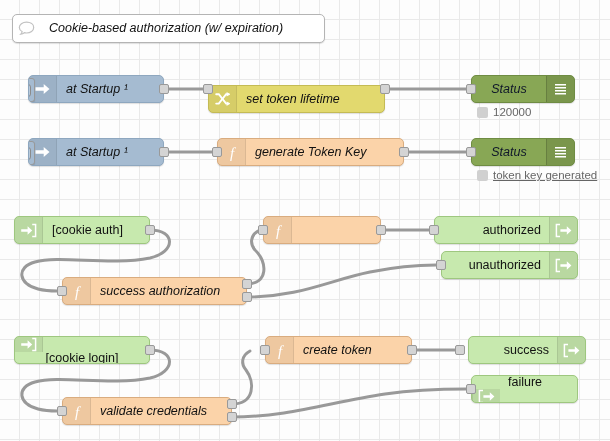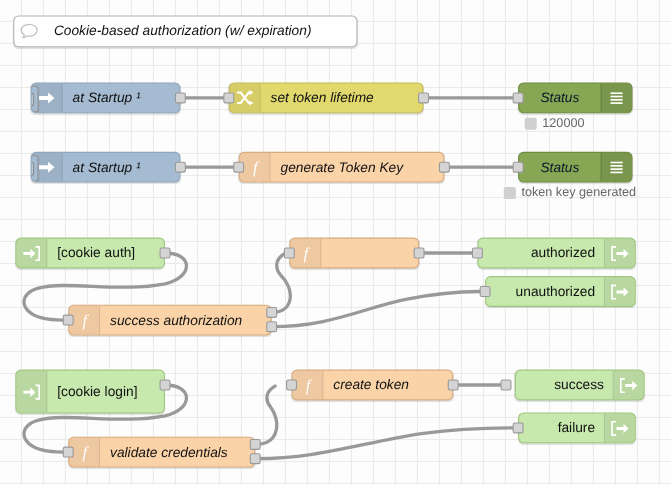--- a/index.html
+++ b/index.html
@@ -158,21 +158,21 @@
     </div>
     <span class="itray">
       <svg class="ic" width="17" height="16" viewBox="0 0 17 16">
         <path d="M1.5 6.2h8.2V3.0L15.5 8l-5.8 5V9.8H1.5z" fill="#ffffff"></path>
       </svg>
     </span>
     <span class="label">at Startup ¹</span>
   </div>
   <div class="port" style="left:159px;top:84px;"></div>
 
-  <div class="node n-change" style="left:208px;top:75px;width:177px;height:28px;justify-content:center;">
+  <div class="node n-change" style="left:208px;top:85px;width:177px;height:28px;justify-content:center;">
     <span class="itray">
       <svg class="ic" width="17" height="16" viewBox="0 0 17 16">
         <g fill="none" stroke="#ffffff" stroke-width="1.9" stroke-linecap="round">
           <path d="M2.2 3.2h2.6l7.3 9.4h2.7"></path>
           <path d="M2.2 12.6h2.6l7.3-9.4h2.7"></path>
         </g>
         <path d="M12.6 0.9l3.5 2.3-3.5 2.3z" fill="#ffffff"></path>
         <path d="M12.6 10.4l3.5 2.2-3.5 2.3z" fill="#ffffff"></path>
       </svg>
     </span>
@@ -231,21 +231,21 @@
         <g fill="#ffffff">
           <rect x="2" y="2.0" width="11" height="1.5"></rect>
           <rect x="2" y="5.0" width="11" height="1.5"></rect>
           <rect x="2" y="8.0" width="11" height="1.5"></rect>
           <rect x="2" y="11.0" width="11" height="1.5"></rect>
         </g>
       </svg>
     </span>
   </div>
   <div class="port" style="left:466px;top:147px;"></div>
-  <div class="statusline" style="left:458px;top:169px;">
+  <div class="statusline" style="left:477px;top:169px;text-decoration:underline;">
     <span class="dot"></span>
     <span>token key generated</span>
   </div>
 
   <div class="node n-link" style="left:14px;top:216px;width:136px;height:28px;">
     <span class="itray">
       <svg class="ic" width="17" height="15" viewBox="0 0 17 15">
         <path d="M1.2 6.2h6.4V3.2l4.6 4.3-4.6 4.3V8.8H1.2z" fill="#ffffff"></path>
         <path d="M12.2 1.4h3.4v12.2h-3.4" fill="none" stroke="#ffffff" stroke-width="1.5"></path>
       </svg>
@@ -291,21 +291,21 @@
     <span class="label plain right">unauthorized</span>
     <span class="itray right">
       <svg class="ic" width="17" height="15" viewBox="0 0 17 15">
         <path d="M5.4 6.2h6.4V3.2l4.6 4.3-4.6 4.3V8.8H5.4z" fill="#ffffff"></path>
         <path d="M5.0 1.4H1.4v12.2h3.6" fill="none" stroke="#ffffff" stroke-width="1.5"></path>
       </svg>
     </span>
   </div>
   <div class="port" style="left:436px;top:260px;"></div>
 
-  <div class="node n-link" style="left:14px;top:336px;width:136px;height:40px;">
+  <div class="node n-link" style="left:14px;top:336px;width:136px;height:28px;flex-direction:column;">
     <span class="itray">
       <svg class="ic" width="17" height="15" viewBox="0 0 17 15">
         <path d="M1.2 6.2h6.4V3.2l4.6 4.3-4.6 4.3V8.8H1.2z" fill="#ffffff"></path>
         <path d="M12.2 1.4h3.4v12.2h-3.4" fill="none" stroke="#ffffff" stroke-width="1.5"></path>
       </svg>
     </span>
     <span class="label plain">[cookie login]</span>
   </div>
   <div class="port" style="left:145px;top:345px;"></div>
 
@@ -336,21 +336,21 @@
     <span class="label plain right">success</span>
     <span class="itray right">
       <svg class="ic" width="17" height="15" viewBox="0 0 17 15">
         <path d="M5.4 6.2h6.4V3.2l4.6 4.3-4.6 4.3V8.8H5.4z" fill="#ffffff"></path>
         <path d="M5.0 1.4H1.4v12.2h3.6" fill="none" stroke="#ffffff" stroke-width="1.5"></path>
       </svg>
     </span>
   </div>
   <div class="port" style="left:455px;top:345px;"></div>
 
-  <div class="node n-link" style="left:471px;top:375px;width:107px;height:28px;">
+  <div class="node n-link" style="left:471px;top:375px;width:107px;height:28px;flex-direction:column;">
     <span class="label plain right">failure</span>
     <span class="itray right">
       <svg class="ic" width="17" height="15" viewBox="0 0 17 15">
         <path d="M5.4 6.2h6.4V3.2l4.6 4.3-4.6 4.3V8.8H5.4z" fill="#ffffff"></path>
         <path d="M5.0 1.4H1.4v12.2h3.6" fill="none" stroke="#ffffff" stroke-width="1.5"></path>
       </svg>
     </span>
   </div>
   <div class="port" style="left:466px;top:384px;"></div>
 

